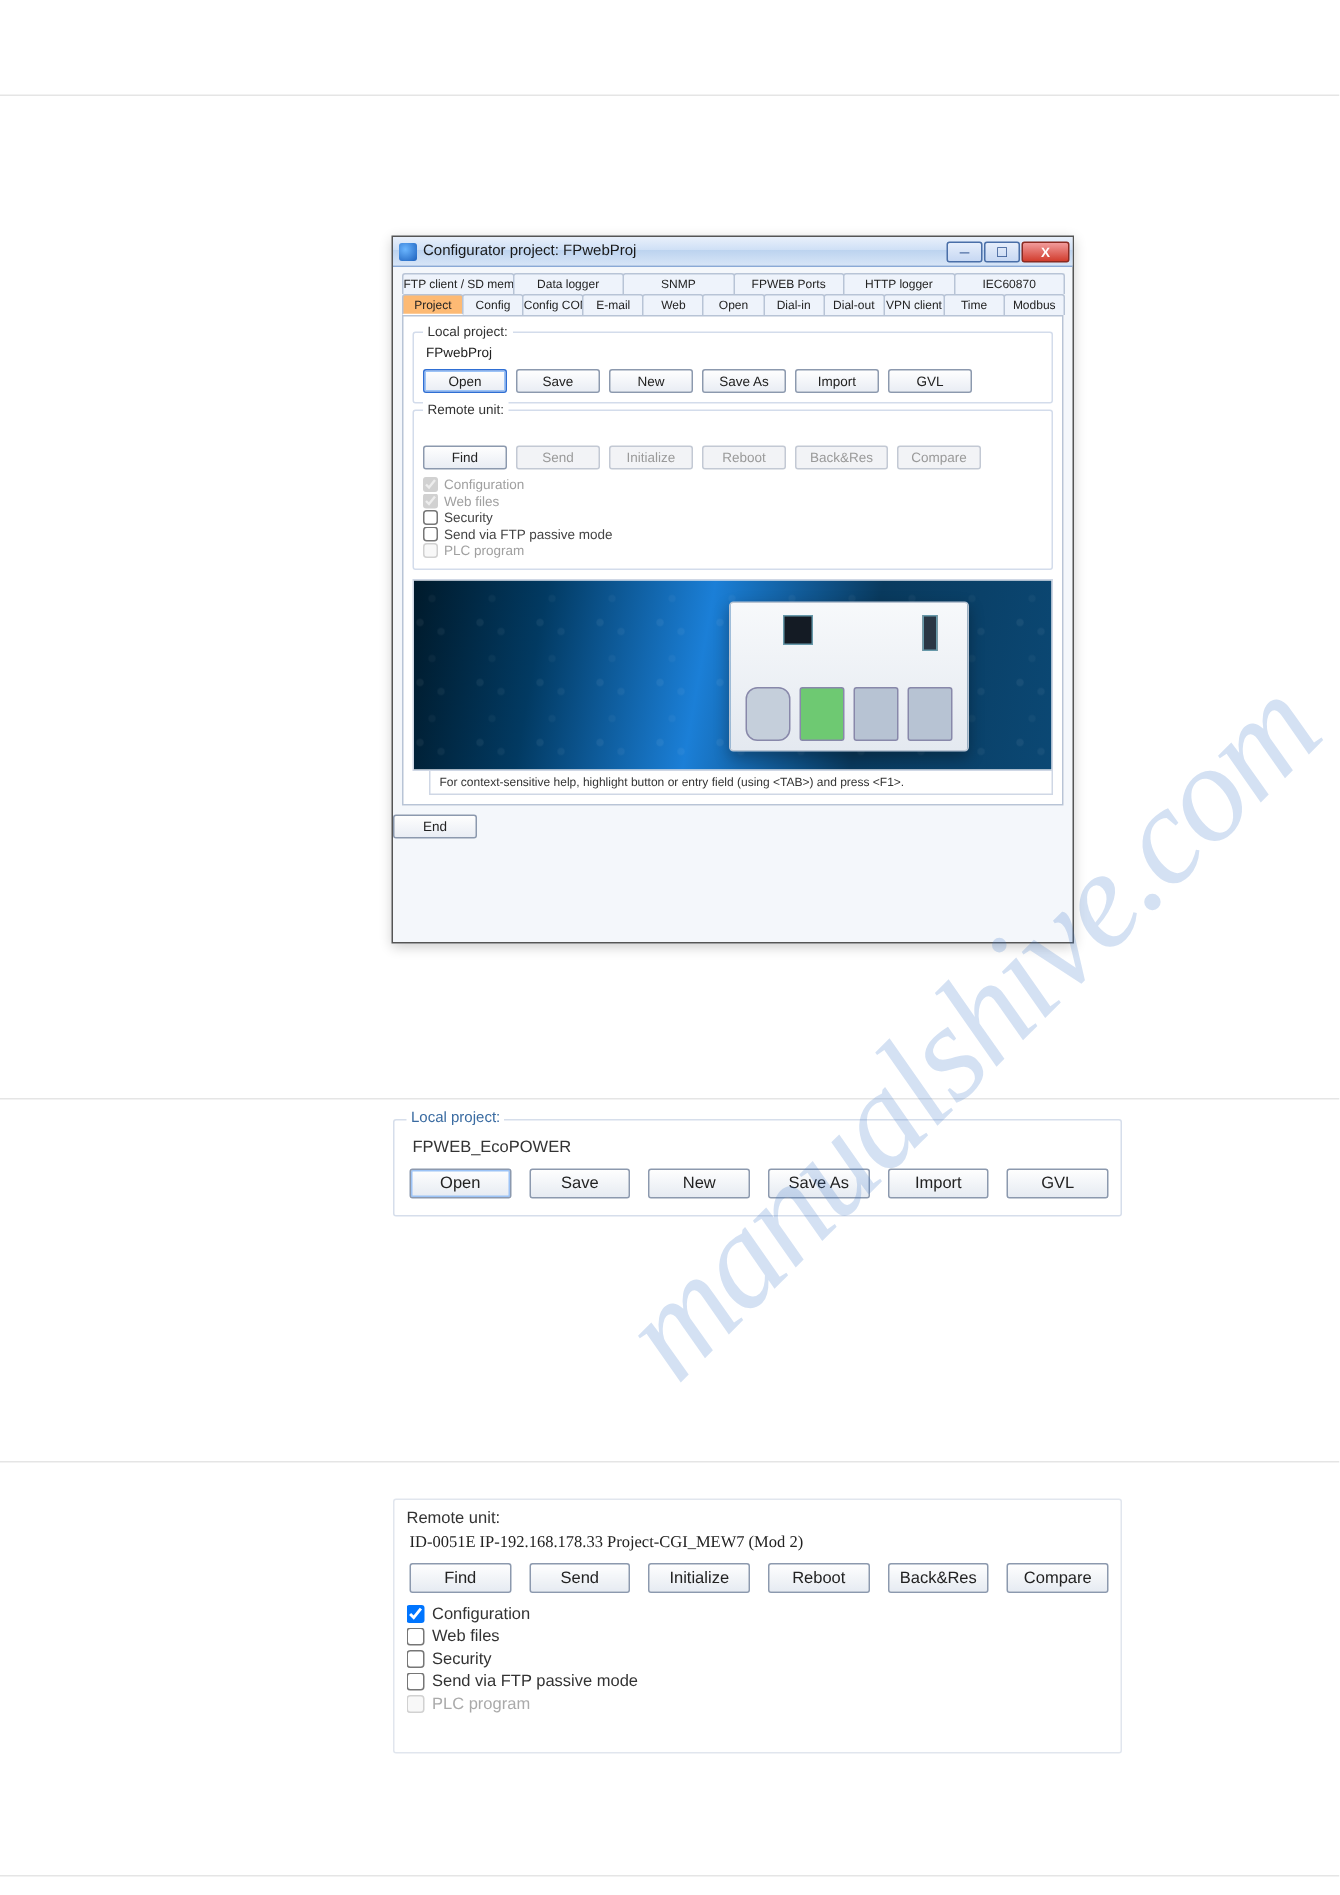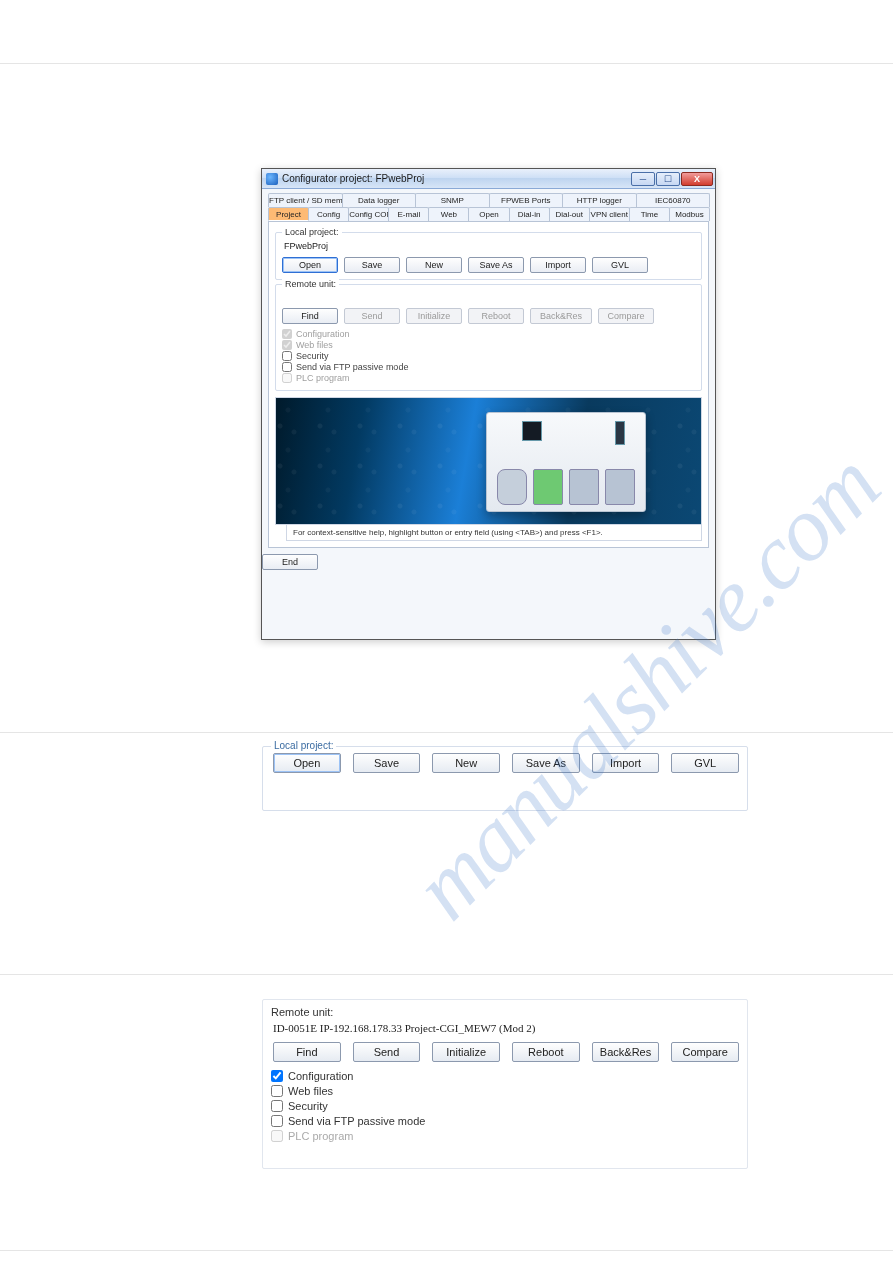--- a/index.html
+++ b/index.html
@@ -27,21 +27,21 @@
     font-size: 92px; line-height: 1;
     color: rgba(60,120,200,0.22);
     font-style: italic;
     font-family: Georgia, serif;
     letter-spacing: -2px;
     pointer-events: none; z-index: 50;
   }
 
   
   .win {
-    position: absolute; top: 168px; left: 261px;
+    position: absolute; top: 157px; left: 261px;
     width: 455px; height: 472px;
     border: 1px solid #555; background: #f4f7fb;
     box-shadow: 0 2px 8px rgba(0,0,0,.2);
   }
   .titlebar {
     height: 20px;
     background: linear-gradient(#e9f0fb 0%,#cfe0f6 45%,#bcd3ef 46%,#d7e5f7 100%);
     border-bottom: 1px solid #8aa9d6;
     display: flex; align-items: center;
     padding: 0 2px 0 4px; font-size: 10px; color: #1a1a1a;
@@ -271,20 +271,21 @@
       <div class="helpstrip">For context-sensitive help, highlight button or entry field (using &lt;TAB&gt;) and press &lt;F1&gt;.</div>
     </div>
   </div>
   <div class="winfooter">
     <div class="btn center">End</div>
   </div>
 </div>
 
 <div class="detail-box detail1">
   <span class="legend2">Local project:</span>
+  <div class="pname">FPWEB_EcoPOWER</div>
   <div class="btnrow">
     <div class="dbtn primary">Open</div>
     <div class="dbtn">Save</div>
     <div class="dbtn">New</div>
     <div class="dbtn">Save As</div>
     <div class="dbtn">Import</div>
     <div class="dbtn">GVL</div>
   </div>
 </div>
 

